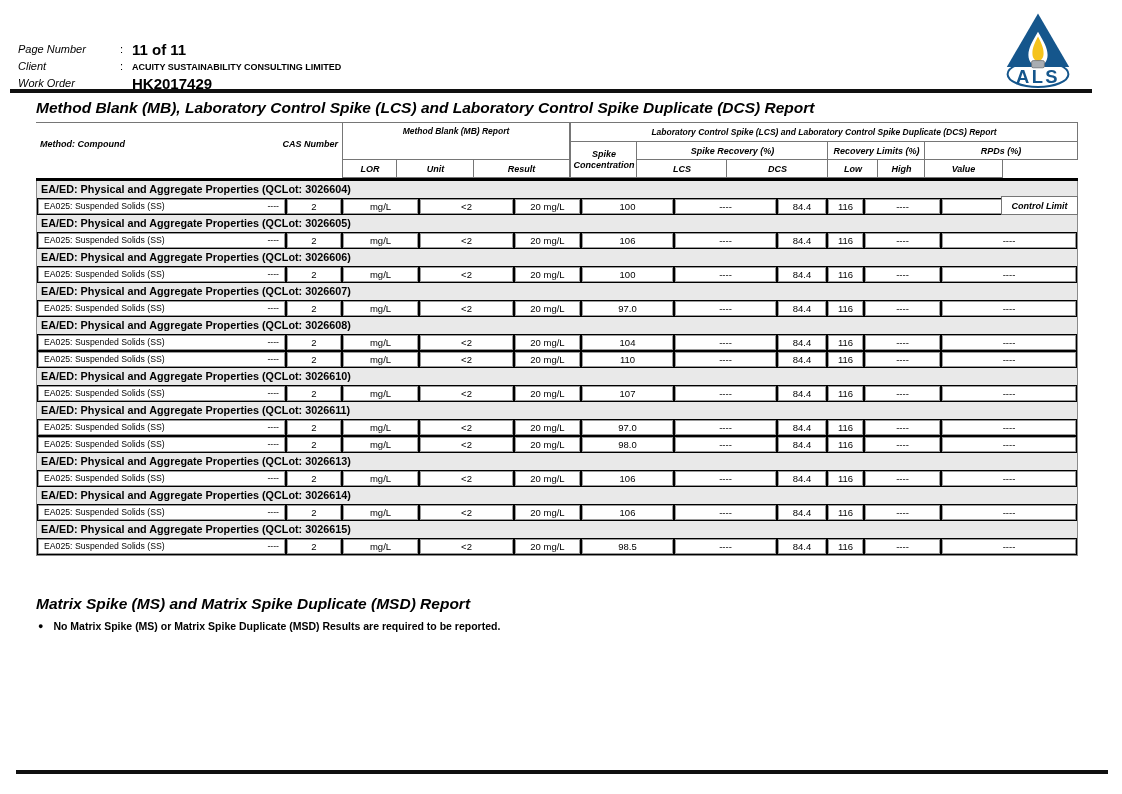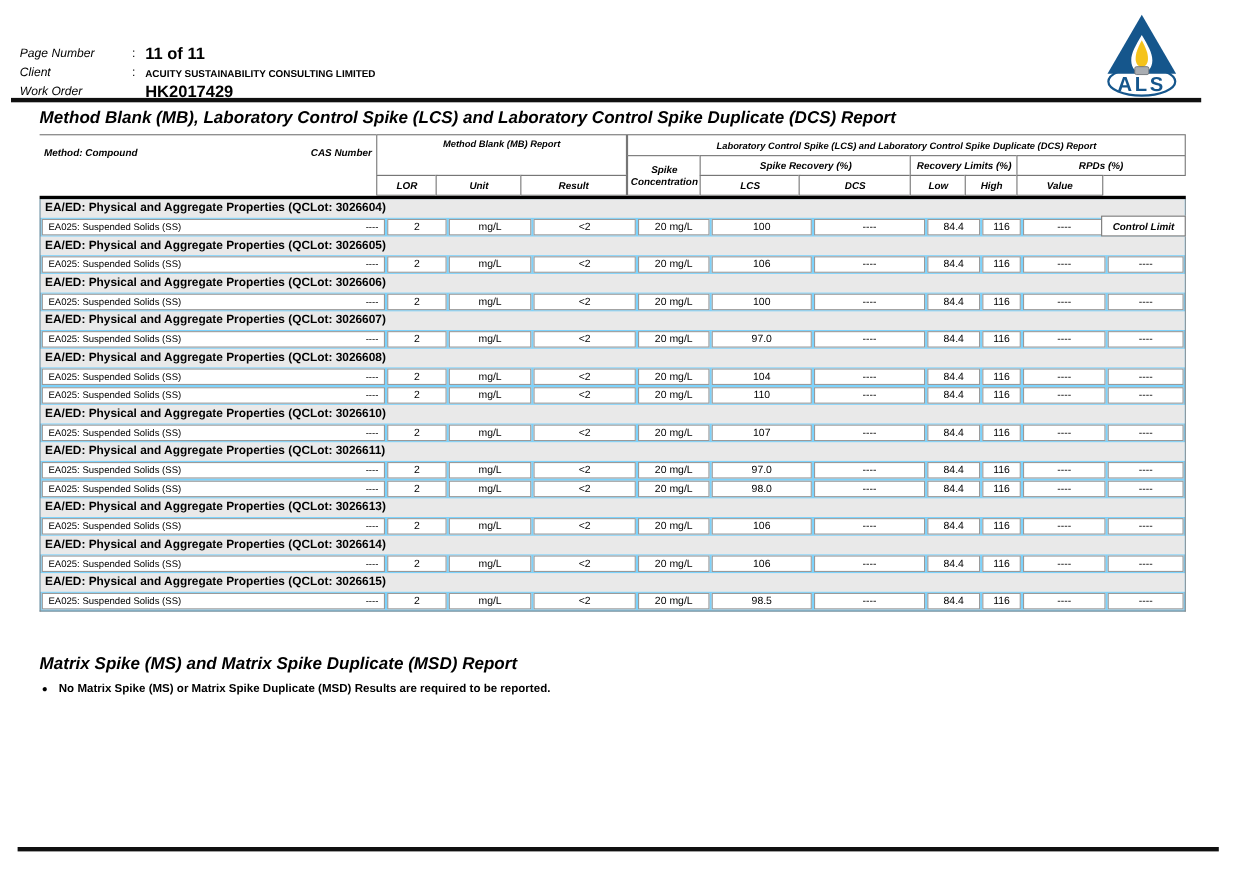--- a/index.html
+++ b/index.html
@@ -32,28 +32,28 @@
         font-style:italic;font-weight:bold;font-size:8.5px;
         display:flex;align-items:center;justify-content:center;text-align:center;background:#fff;}
   .hb-mb{left:306px;top:0;width:228px;height:38px;align-items:flex-start;padding-top:3px;}
   .hb-lcs{left:534px;top:0;width:508px;height:20px;}
   .hb-conc{left:534px;top:19px;width:68px;height:37px;flex-direction:column;line-height:11px;font-size:9px;}
   .hb-rec{left:600px;top:19px;width:193px;height:19px;font-size:9px;}
   .hb-lim{left:791px;top:19px;width:99px;height:19px;font-size:9px;}
   .hb-rpd{left:888px;top:19px;width:154px;height:19px;font-size:9px;}
   .hb-c{top:37px;height:19px;font-size:9px;}
   .hb-compound{left:0;top:37px;width:306px;height:19px;border:none;border-top:1px solid #767676;
-               display:flex;justify-content:space-between;align-items:center;padding:16px 4px;
+               display:flex;justify-content:space-between;align-items:flex-start;padding:16px 4px;
                font-style:italic;font-weight:bold;font-size:9px;box-sizing:border-box;background:#fff;}
-  .tbody{border:1px solid #8a8a8a;border-top:none;background:#7dd3fc;}
+  .tbody{border:1px solid #8a8a8a;border-top:none;background:#000000;}
   .sec-row{height:17px;line-height:17px;font-weight:bold;font-size:10.8px;padding-left:4px;background:#e9e9e9;white-space:nowrap;}
   .data-row{display:flex;gap:2px;padding:1px 1px;}
   .cell{background:#fff;border:1px solid #9a9a9a;height:15px;line-height:13px;font-size:9.5px;
         text-align:center;box-sizing:border-box;flex:0 0 auto;}
-  .w-compound{width:312px;display:flex;justify-content:space-between;align-items:center;
+  .w-compound{width:247px;display:flex;justify-content:space-between;align-items:center;
               padding:0 5px;text-align:left;font-size:8.7px;}
   .w-lor{width:54px}.w-unit{width:75px}.w-result{width:93px}.w-conc{width:65px}
   .w-lcs{width:91px}.w-dcs{width:101px}.w-low{width:48px}.w-high{width:35px}
   .w-value{width:75px}.w-ctrl{flex:1 1 auto}
 </style>
 </head>
 <body>
 
 <div class="pg-header">
   <div class="ph-row">

